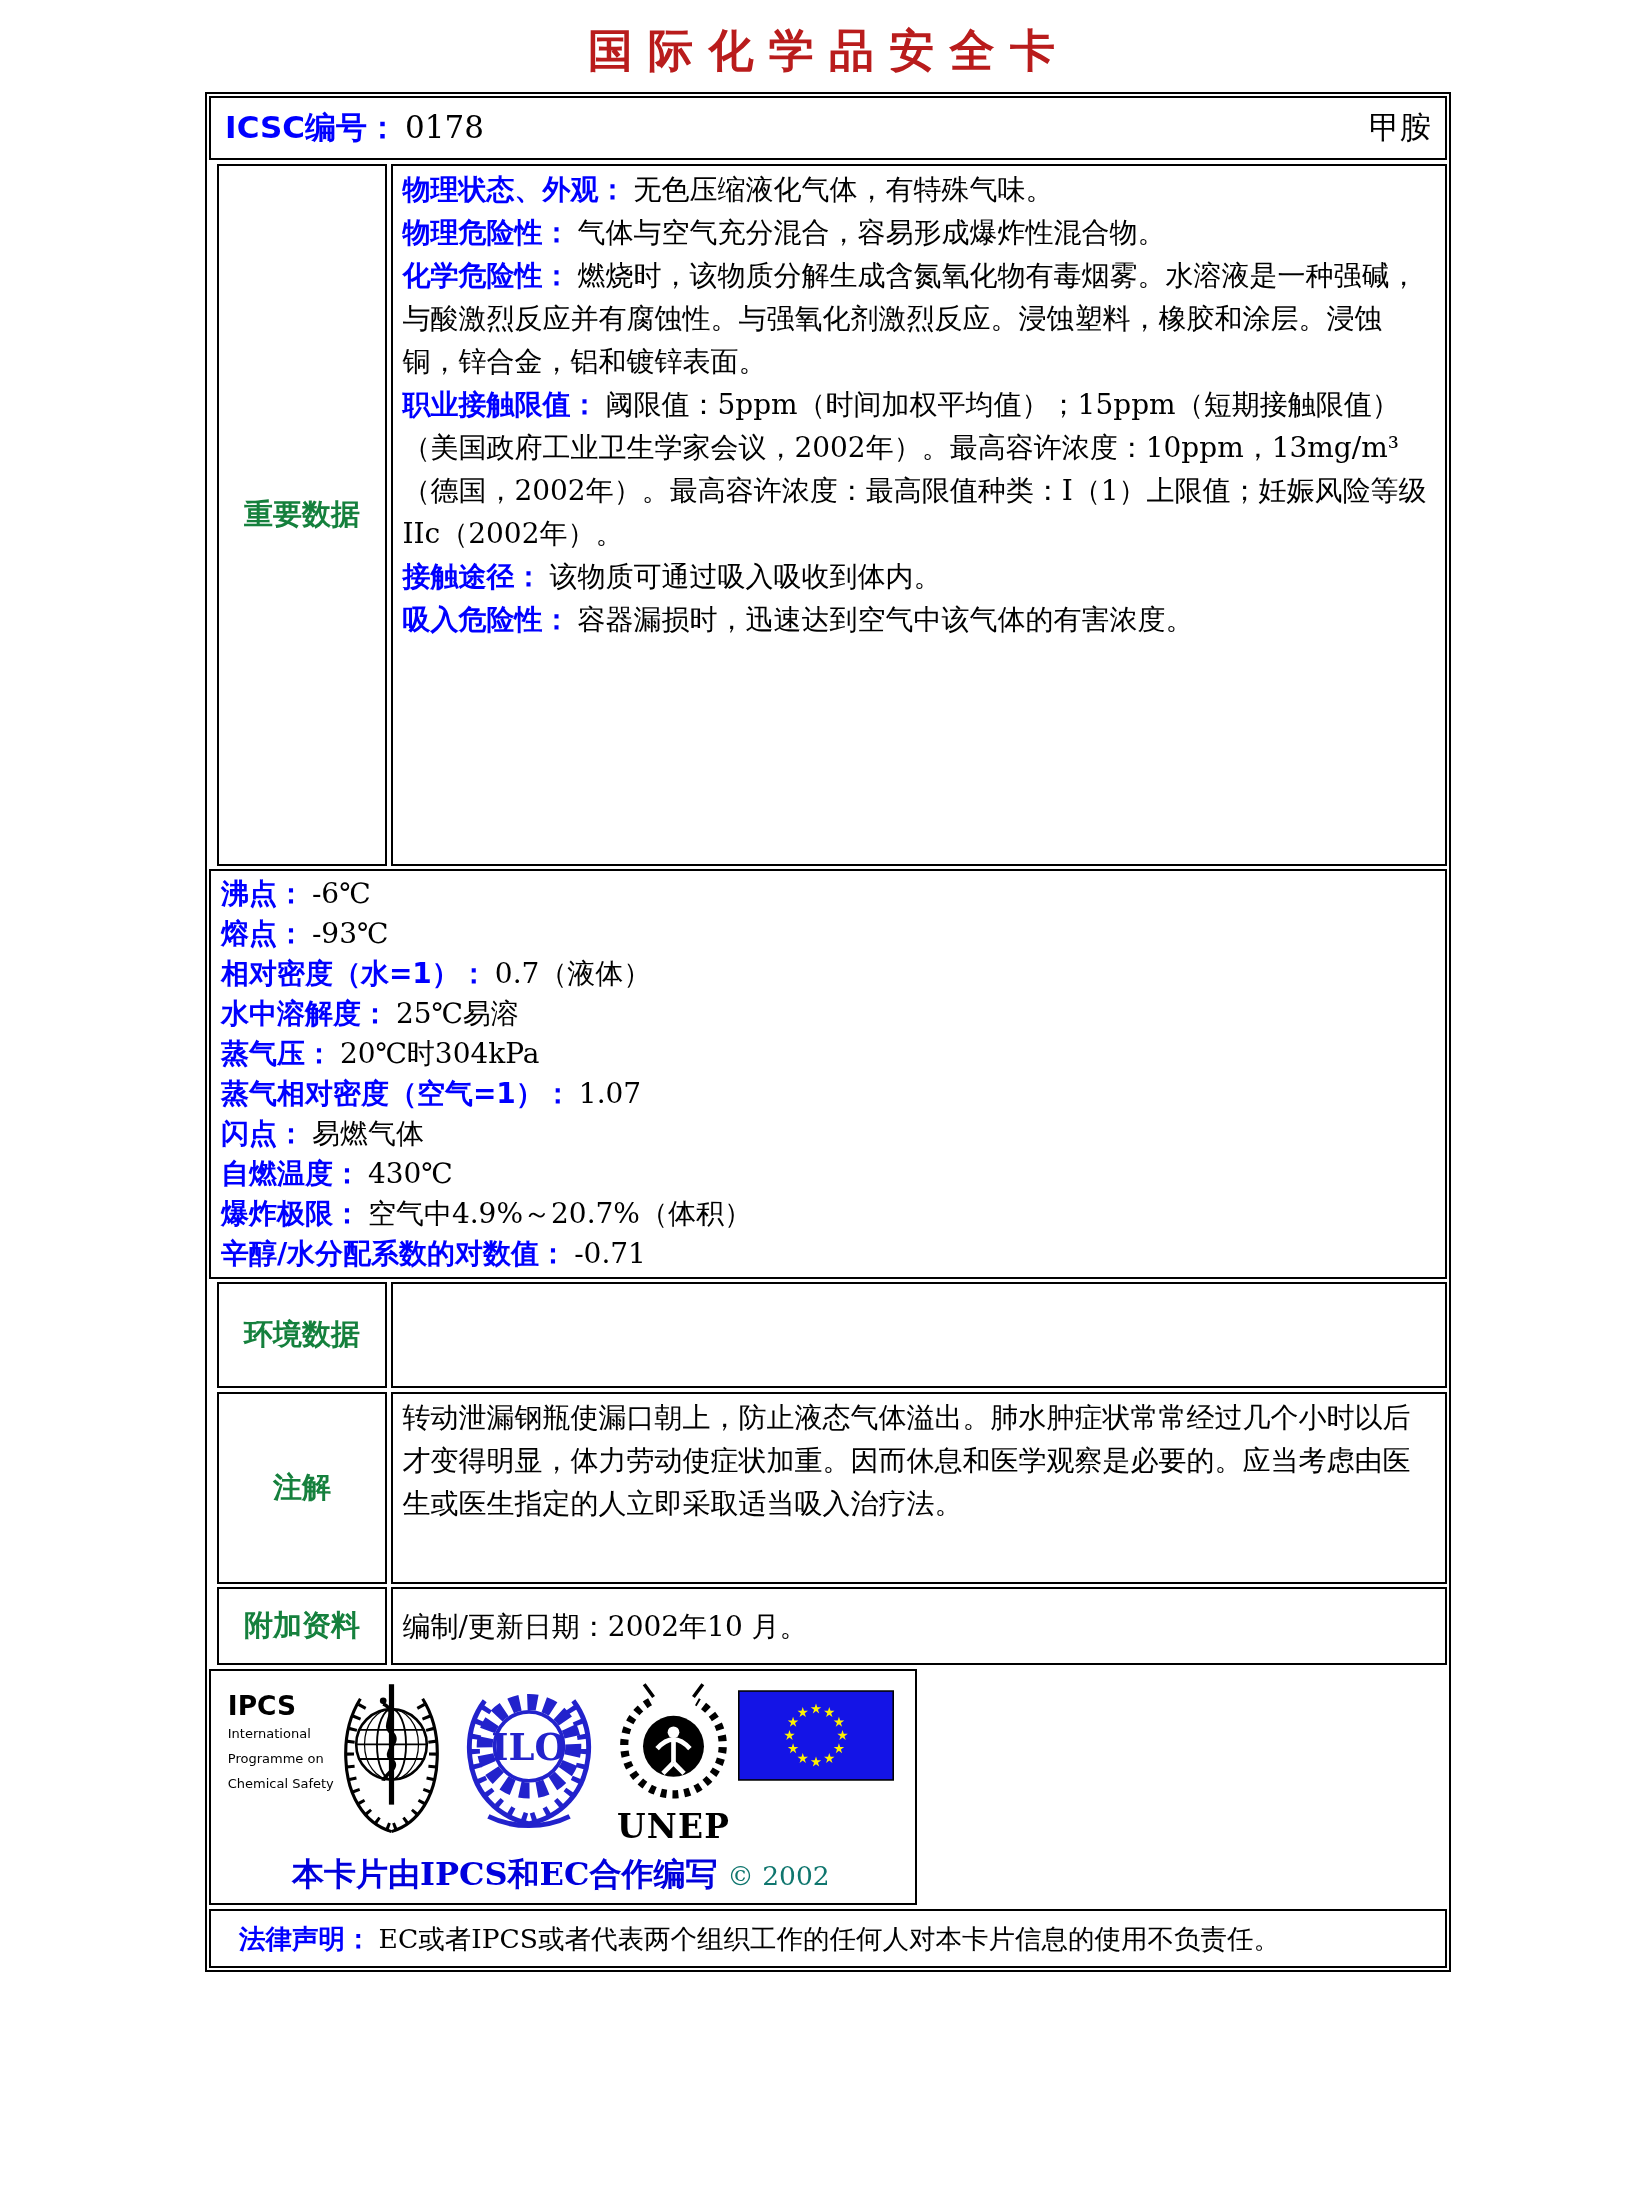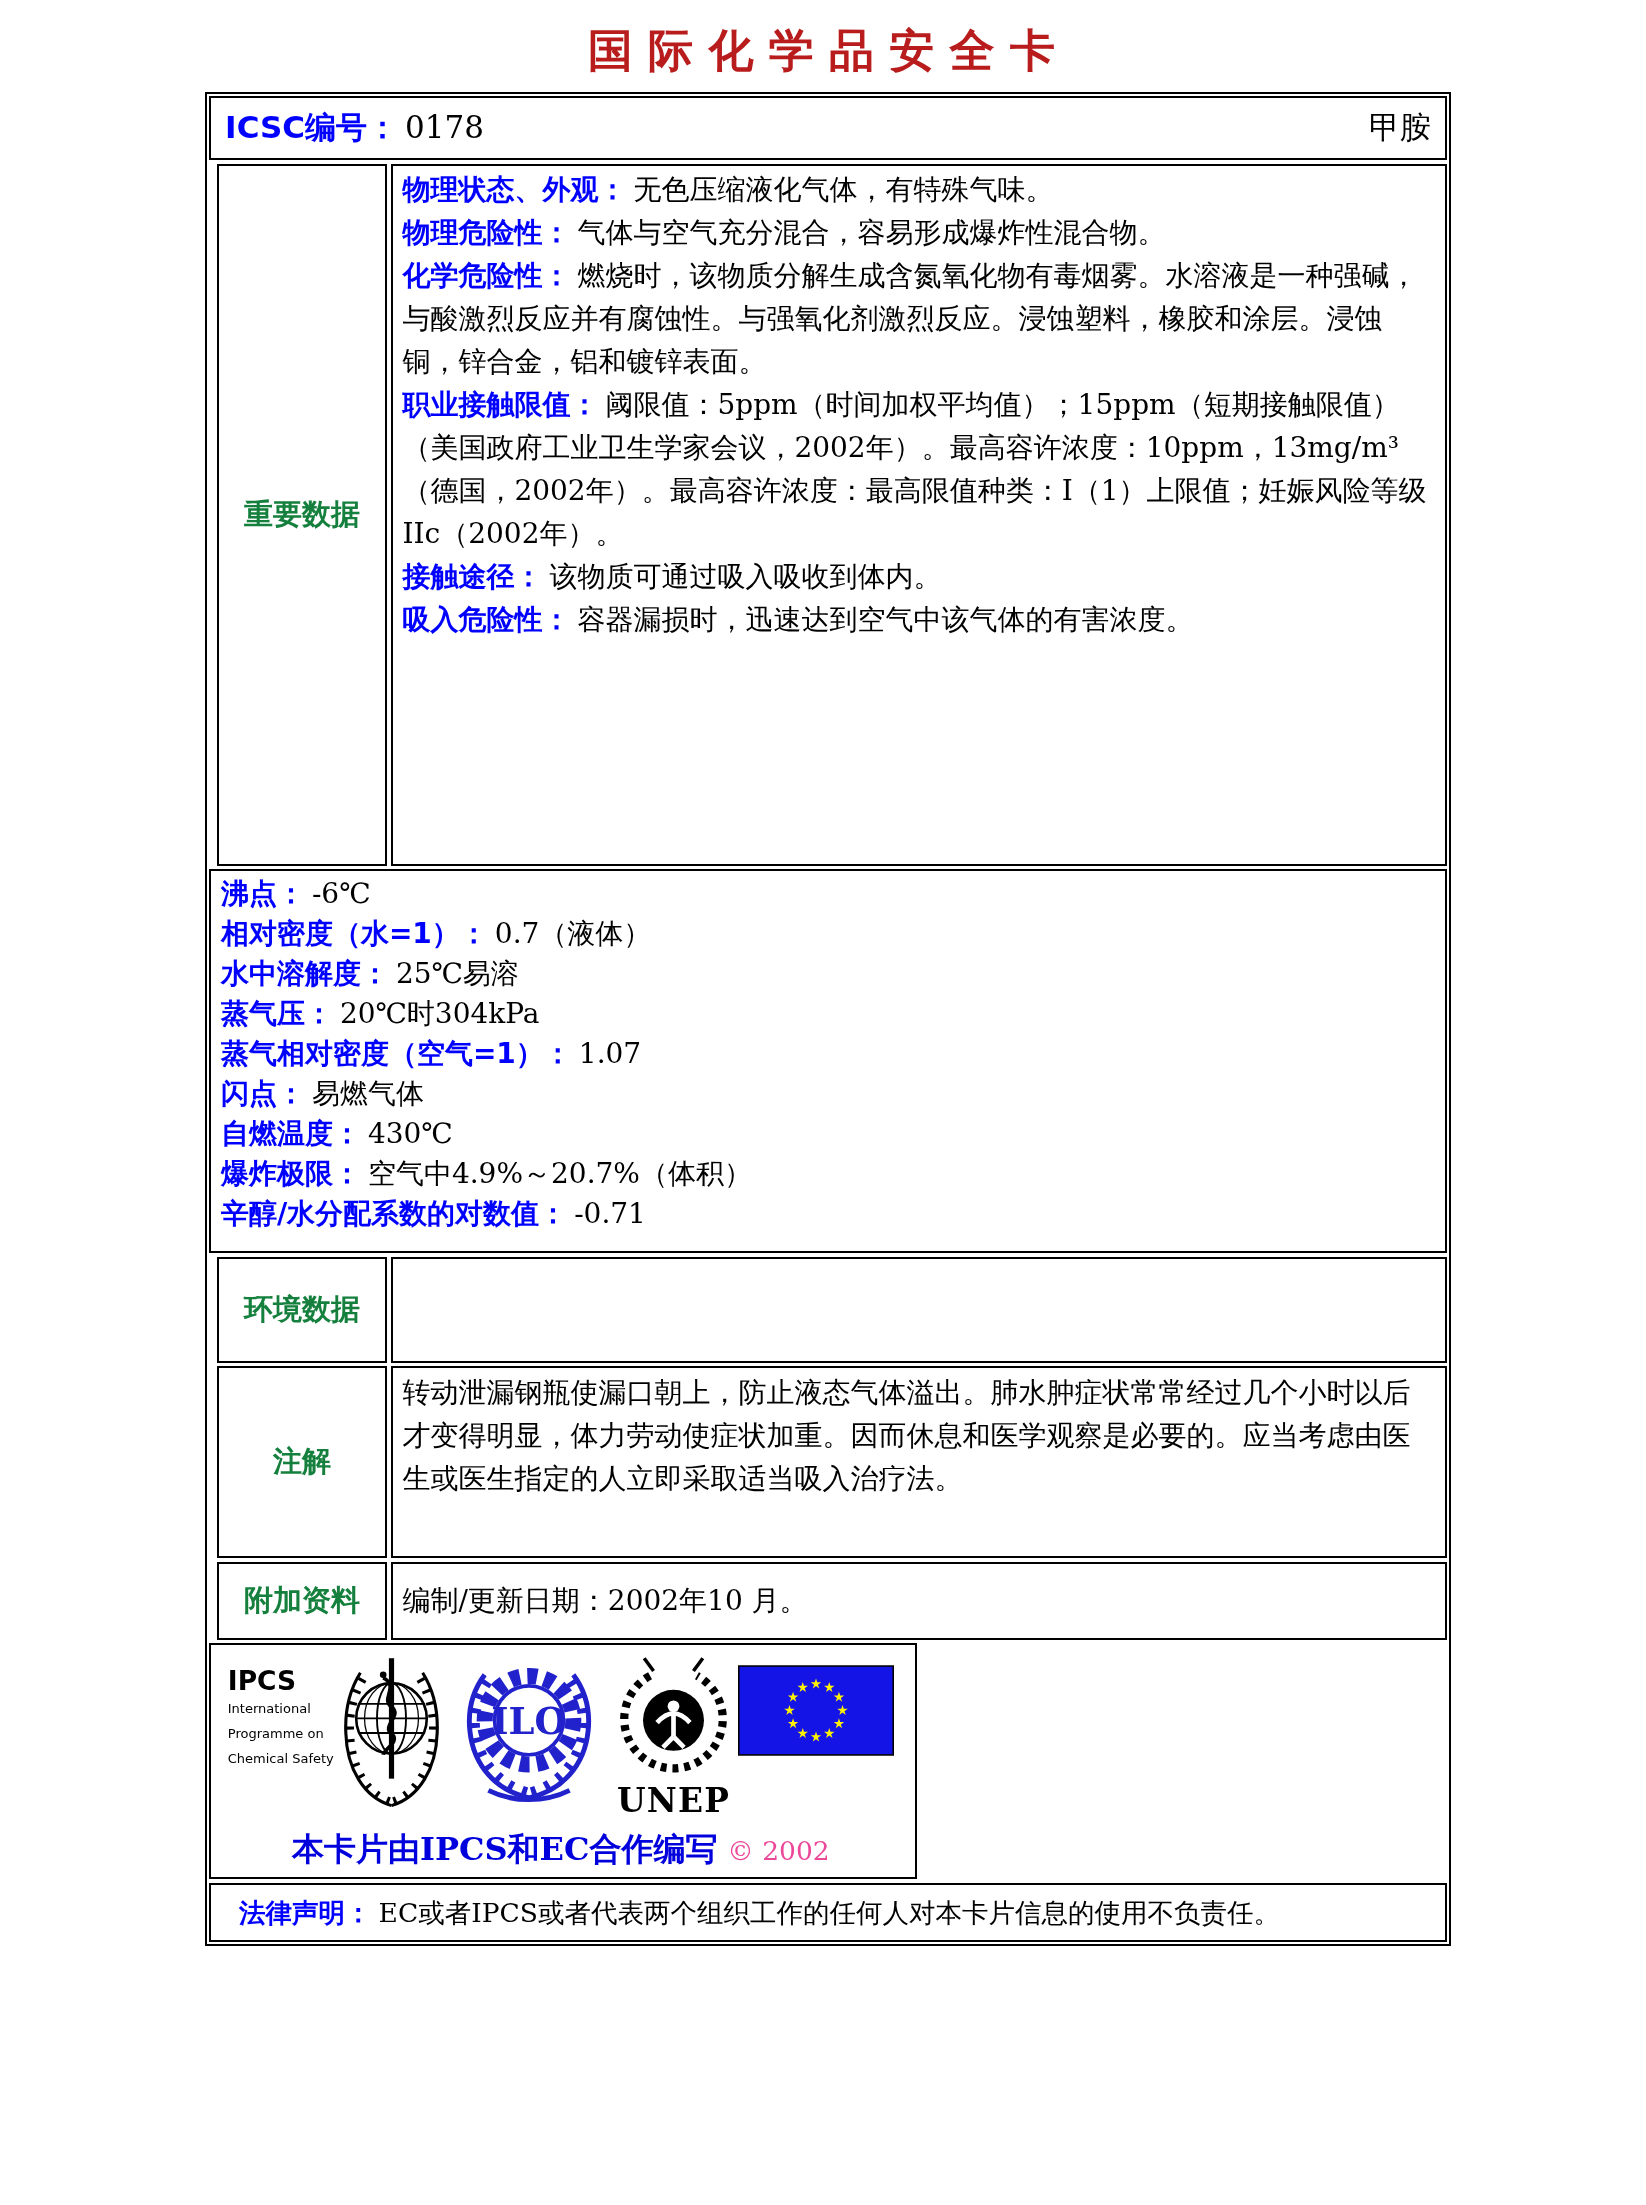--- a/index.html
+++ b/index.html
@@ -48,21 +48,21 @@
   .footer-cell { min-height:182px; padding:7px 16.7px 5.6px 12.5px; display:flex; flex-direction:column; }
   .logos { display:flex; justify-content:space-between; align-items:flex-start; padding:0 4.2px; }
   .ipcs-block { font-family:"DejaVu Sans","Liberation Sans",sans-serif; padding-top:12.5px; }
   .ipcs-title { font-weight:bold; font-size:26.5px; line-height:31px; }
   .ipcs-line  { font-size:13px; line-height:25px; }
   .credit-line { text-align:center; margin-top:2.8px; }
   .credit-main {
     color:#0000dd; font-weight:bold; font-size:32px;
     font-family:"DejaVu Serif","Liberation Serif",serif;
   }
-  .credit-copy { color:#ec4899; font-size:26.5px; margin-left:9.8px; }
+  .credit-copy { color:#0f766e; font-size:26.5px; margin-left:9.8px; }
   .logo { display:block; }
   .eu-flag { margin-top:12.5px; }
 </style>
 </head>
 <body>
 
 <div class="page-title">国际化学品安全卡</div>
 
 <div class="card">
 
@@ -83,20 +83,21 @@
       <div class="para"><span class="blab">化学危险性：</span><span>燃烧时，该物质分解生成含氮氧化物有毒烟雾。水溶液是一种强碱，与酸激烈反应并有腐蚀性。与强氧化剂激烈反应。浸蚀塑料，橡胶和涂层。浸蚀铜，锌合金，铝和镀锌表面。</span></div>
       <div class="para"><span class="blab">职业接触限值：</span><span>阈限值：5ppm（时间加权平均值）；15ppm（短期接触限值）（美国政府工业卫生学家会议，2002年）。最高容许浓度：10ppm，13mg/m³（德国，2002年）。最高容许浓度：最高限值种类：I（1）上限值；妊娠风险等级IIc（2002年）。</span></div>
       <div class="para"><span class="blab">接触途径：</span><span>该物质可通过吸入吸收到体内。</span></div>
       <div class="para"><span class="blab">吸入危险性：</span><span>容器漏损时，迅速达到空气中该气体的有害浓度。</span></div>
     </div>
   </div>
 
   <div class="row">
     <div class="cell content-cell physical-cell">
       <div class="para"><span class="blab">沸点：</span><span>-6℃</span></div>
+      <div class="para"><span class="blab">熔点：</span><span>-93℃</span></div>
       <div class="para"><span class="blab">相对密度（水=1）：</span><span>0.7（液体）</span></div>
       <div class="para"><span class="blab">水中溶解度：</span><span>25℃易溶</span></div>
       <div class="para"><span class="blab">蒸气压：</span><span>20℃时304kPa</span></div>
       <div class="para"><span class="blab">蒸气相对密度（空气=1）：</span><span>1.07</span></div>
       <div class="para"><span class="blab">闪点：</span><span>易燃气体</span></div>
       <div class="para"><span class="blab">自燃温度：</span><span>430℃</span></div>
       <div class="para"><span class="blab">爆炸极限：</span><span>空气中4.9%～20.7%（体积）</span></div>
       <div class="para"><span class="blab">辛醇/水分配系数的对数值：</span><span>-0.71</span></div>
     </div>
   </div>

